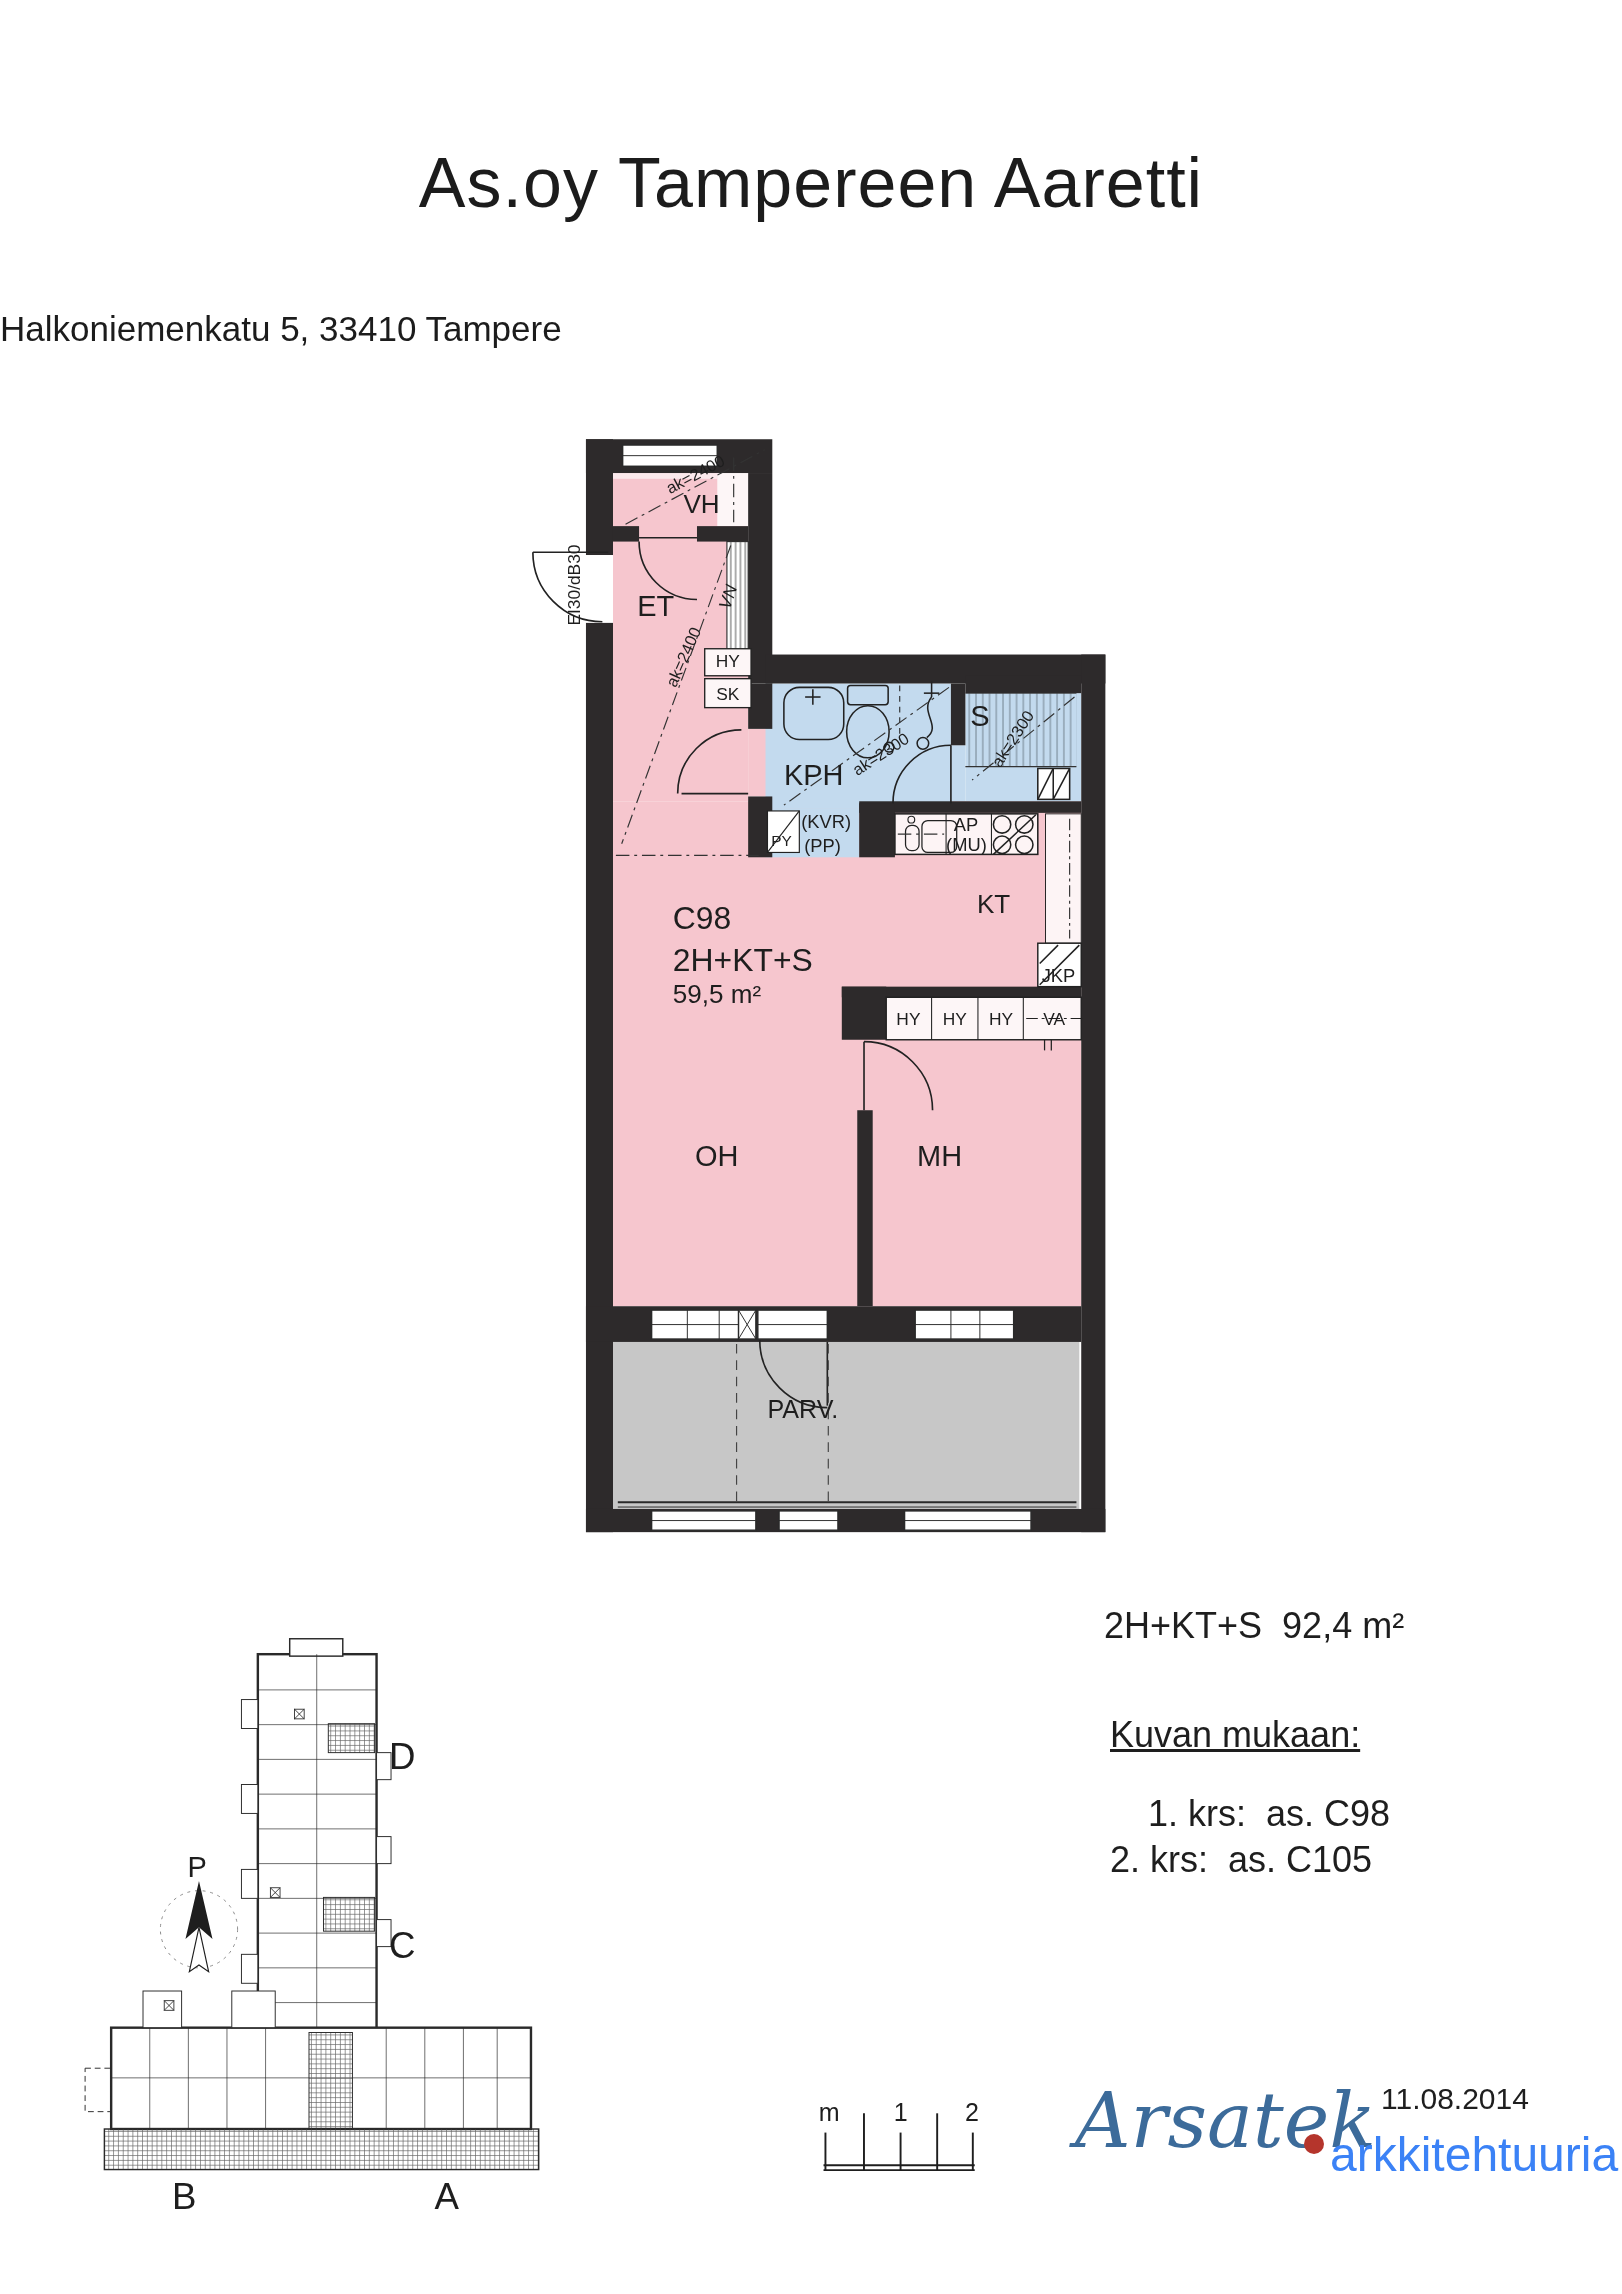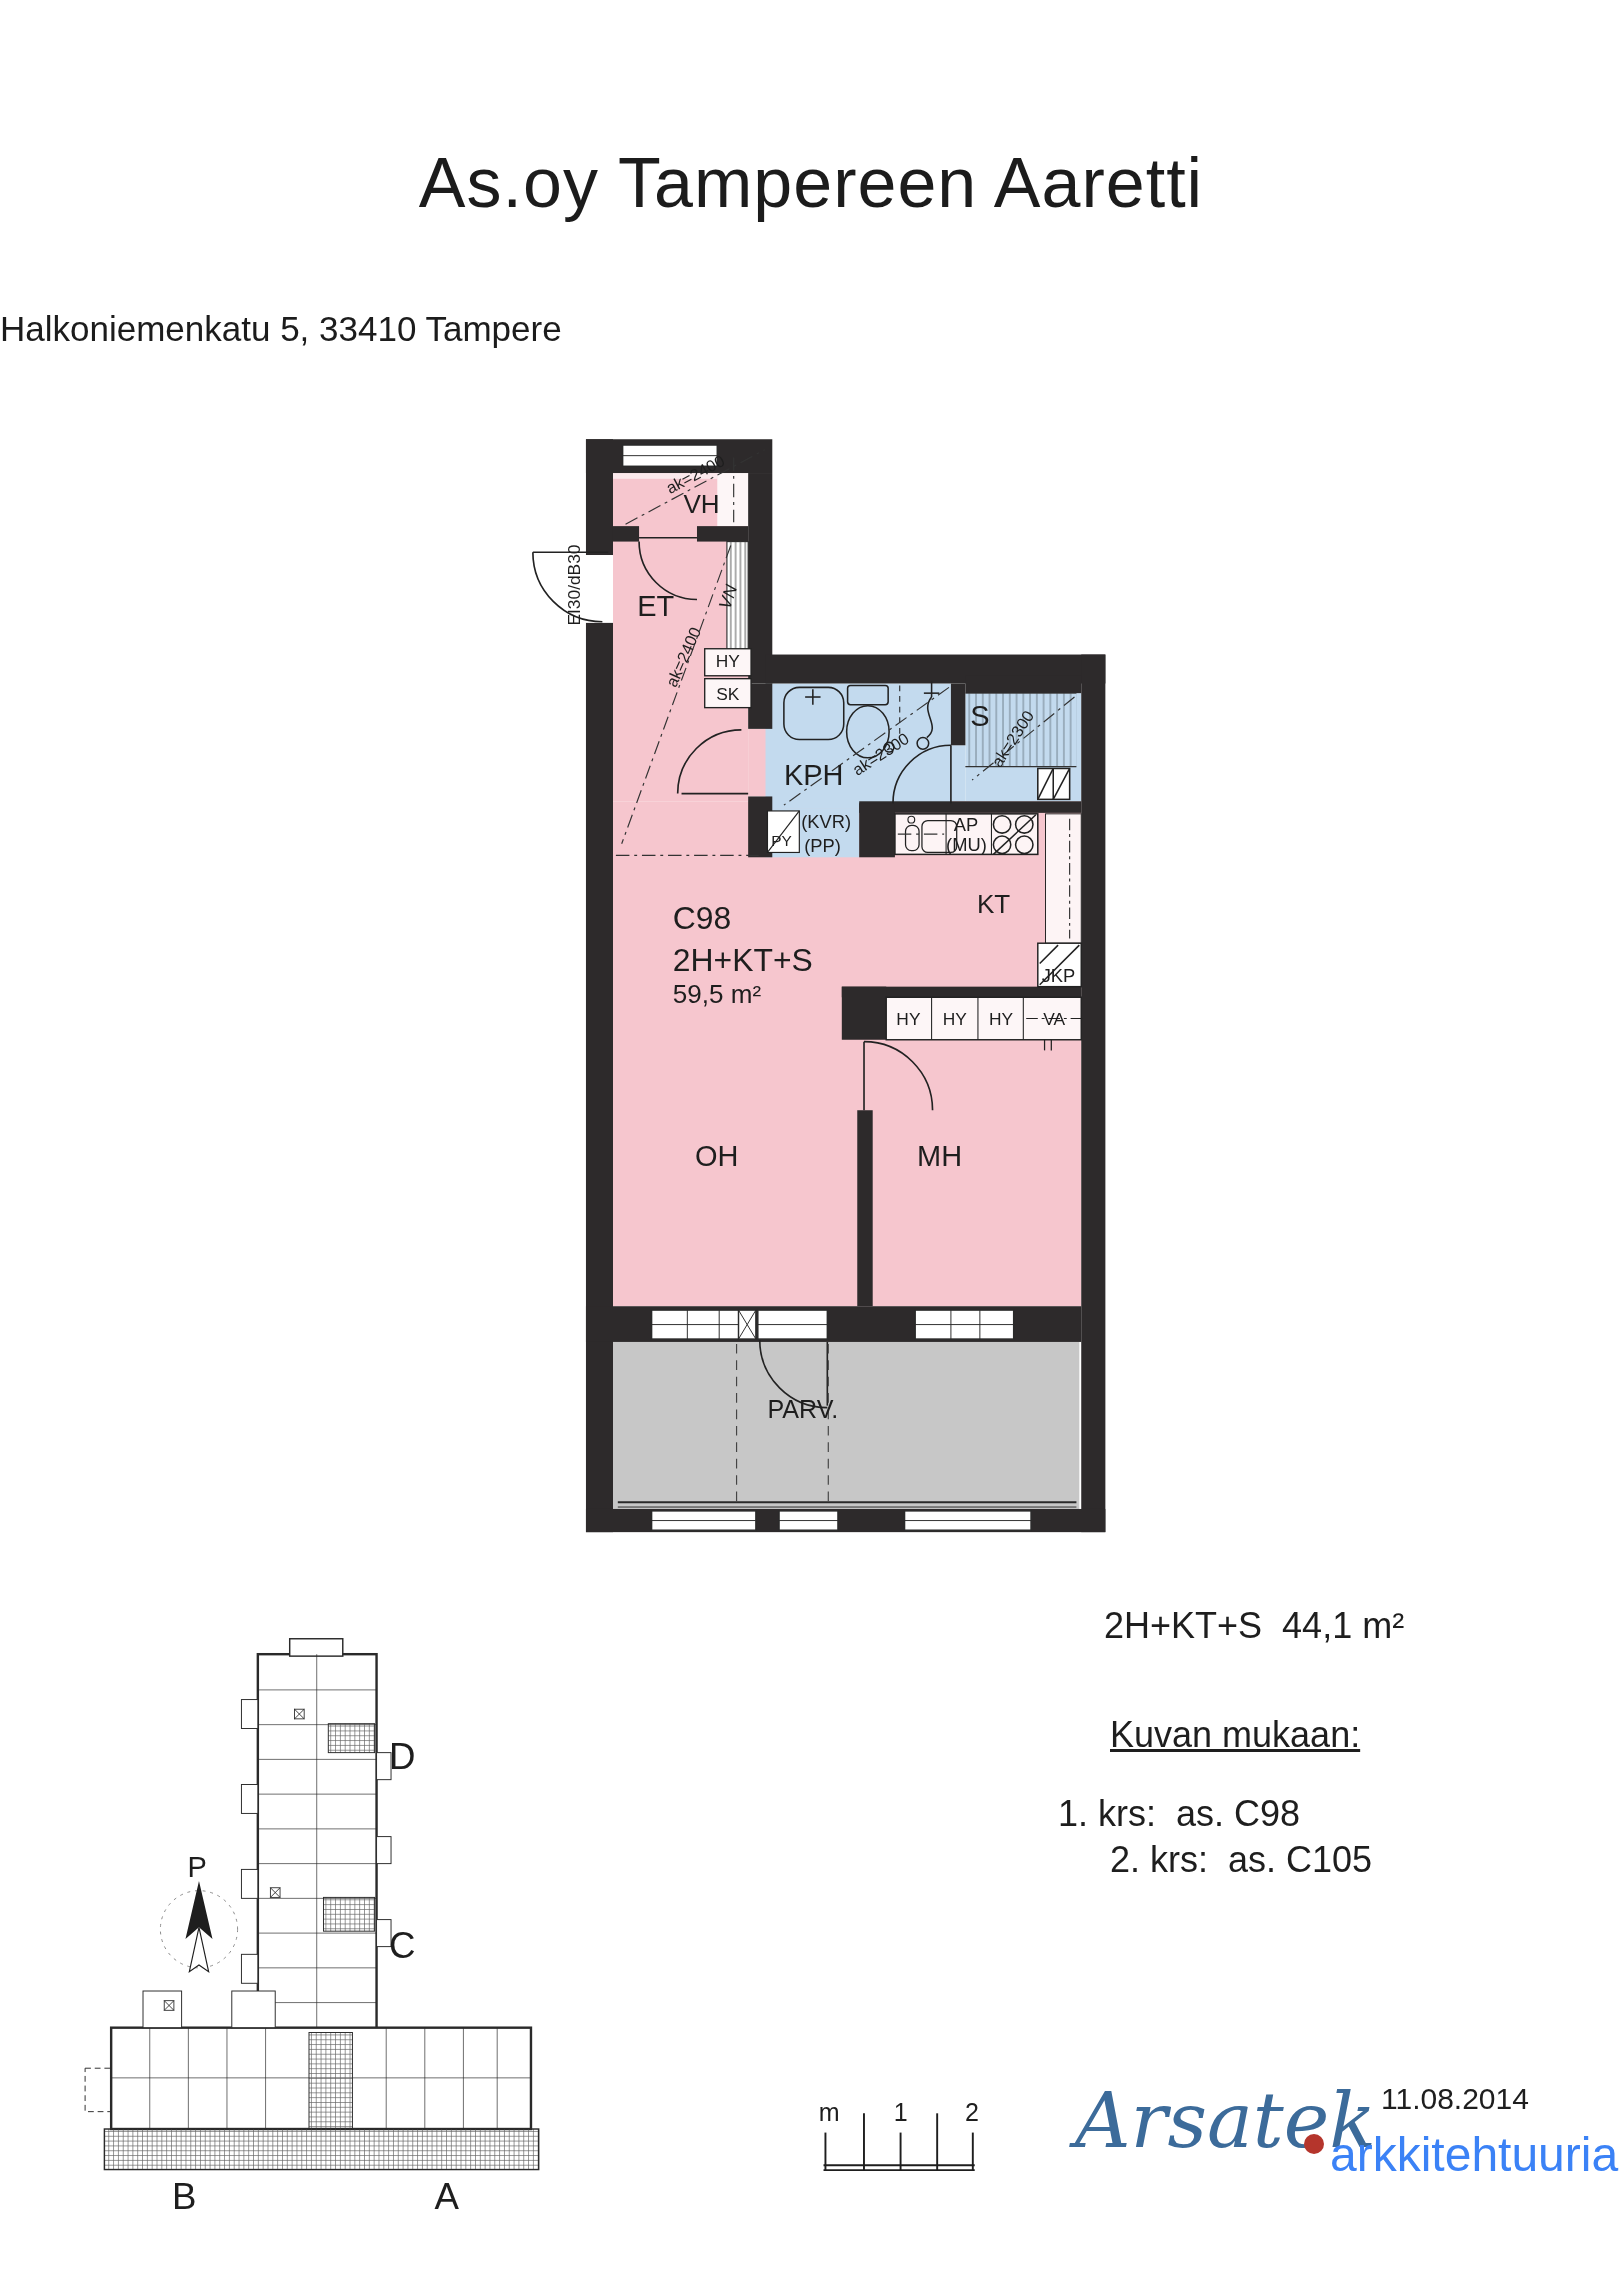--- a/index.html
+++ b/index.html
@@ -3,21 +3,21 @@
 <meta charset="utf-8">
 <style>
   html,body{margin:0;padding:0;background:#e8e8e8;}
   #page{position:relative;width:1622px;height:2294px;background:#ffffff;overflow:hidden;
         font-family:"Liberation Sans",sans-serif;color:#1e1e1e;}
   .abs{position:absolute;}
   #title{top:143px;left:0;width:1622px;text-align:center;font-size:70px;letter-spacing:1px;color:#1c1c1c;}
   #subtitle{top:309px;left:0;width:1545px;font-size:35px;color:#1c1c1c;}
   #summary{top:1605px;left:1104px;font-size:36px;white-space:pre;}
   #heading{top:1714px;left:1110px;font-size:36px;white-space:pre;text-decoration:underline;}
-  #floor1{top:1793px;left:1058px;font-size:36px;white-space:pre;}
+  #floor1{top:1793px;left:1148px;font-size:36px;white-space:pre;}
   #floor2{top:1839px;left:1110px;font-size:36px;white-space:pre;}
   #note{top:1981px;left:1106px;font-size:19px;line-height:23px;color:#222;}
   #date{top:2082px;left:1381px;font-size:30px;}
   #logo-name{top:2076px;left:1075px;font-size:77px;font-family:"DejaVu Serif",serif;font-style:italic;color:#3c6b9a;}
   #logo-dot{top:2134px;left:1304px;width:20px;height:20px;border-radius:50%;background:#b5352c;}
   #logo-tagline{top:2127px;left:1330px;font-size:48px;color:#3b82f6;}
   svg text{font-family:"Liberation Sans",sans-serif;fill:#1e1e1e;}
 </style>
 </head>
 <body>
@@ -322,21 +322,21 @@
       <line x1="895" y1="2188" x2="895" y2="2247"></line>
       <line x1="933" y1="2208" x2="933" y2="2247"></line>
       <line x1="971" y1="2188" x2="971" y2="2247"></line>
       <line x1="1008" y1="2208" x2="1008" y2="2247"></line>
     </g>
     <text x="848" y="2196" font-size="26">m</text>
     <text x="926" y="2196" font-size="26">1</text>
     <text x="1000" y="2196" font-size="26">2</text>
   </svg>
 
-  <div id="summary" class="abs">2H+KT+S  44,1 m²</div>
+  <div id="summary" class="abs">2H+KT+S  92,4 m²</div>
   <div id="heading" class="abs">Kuvan mukaan:</div>
   <div id="floor1" class="abs">1. krs:  as. C98</div>
   <div id="floor2" class="abs">2. krs:  as. C105</div>
   <div id="date" class="abs">11.08.2014</div>
   <div id="logo-name" class="abs">Arsatek</div>
   <div id="logo-dot" class="abs"></div>
   <div id="logo-tagline" class="abs">arkkitehtuuria</div>
 
 </div>
 

